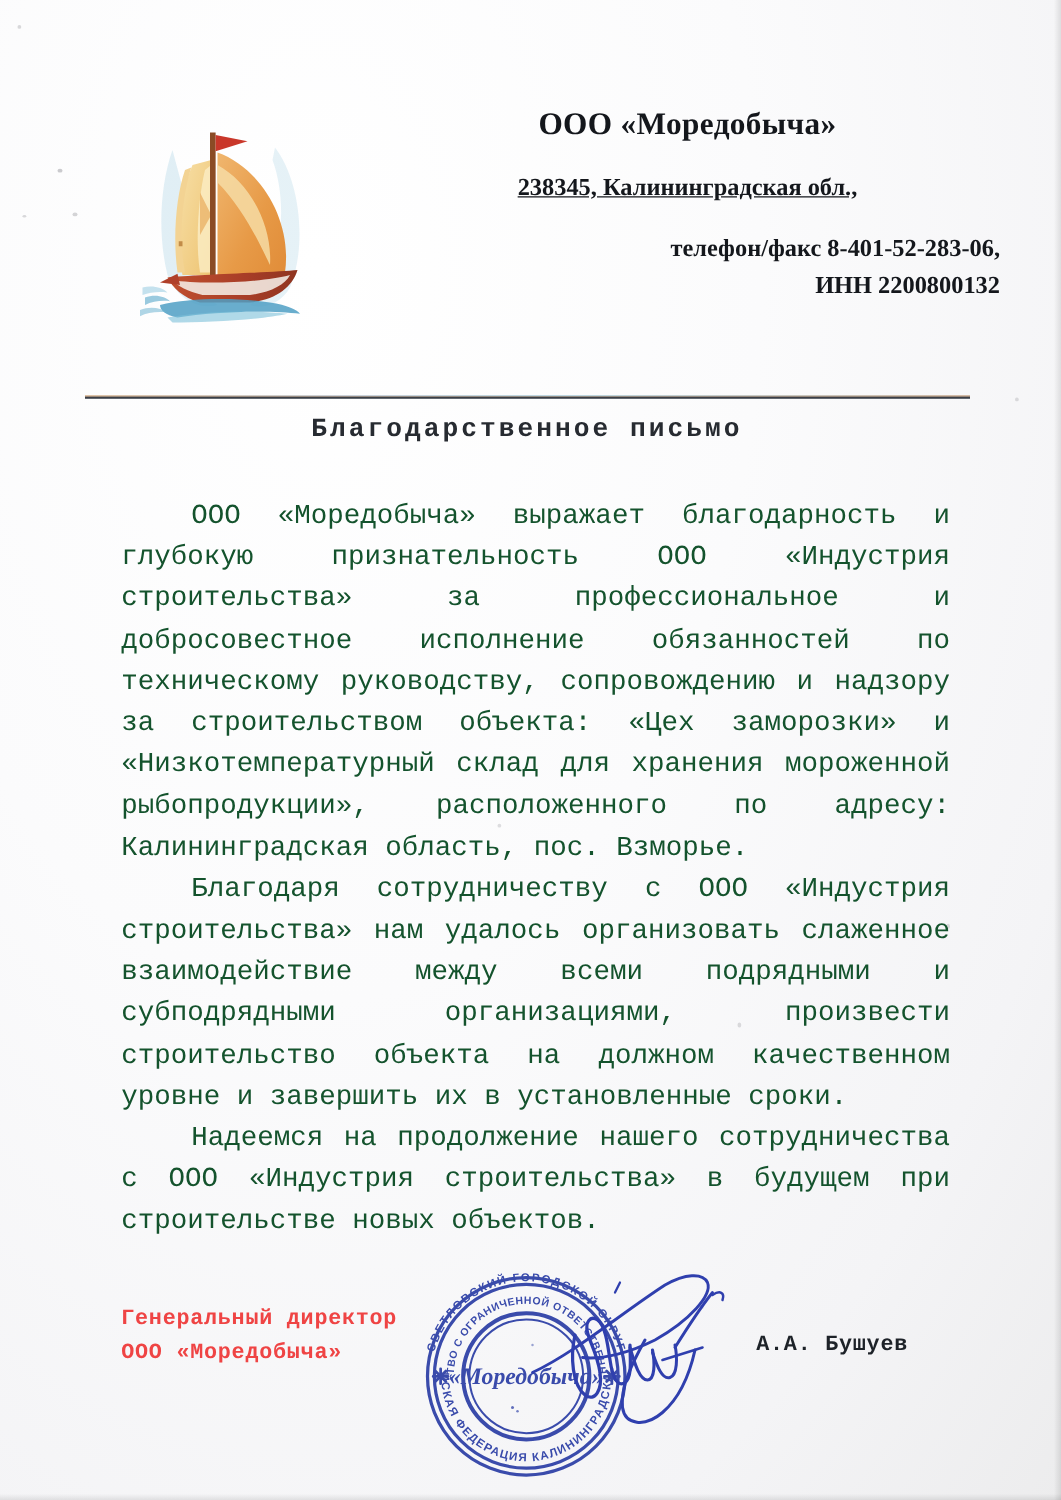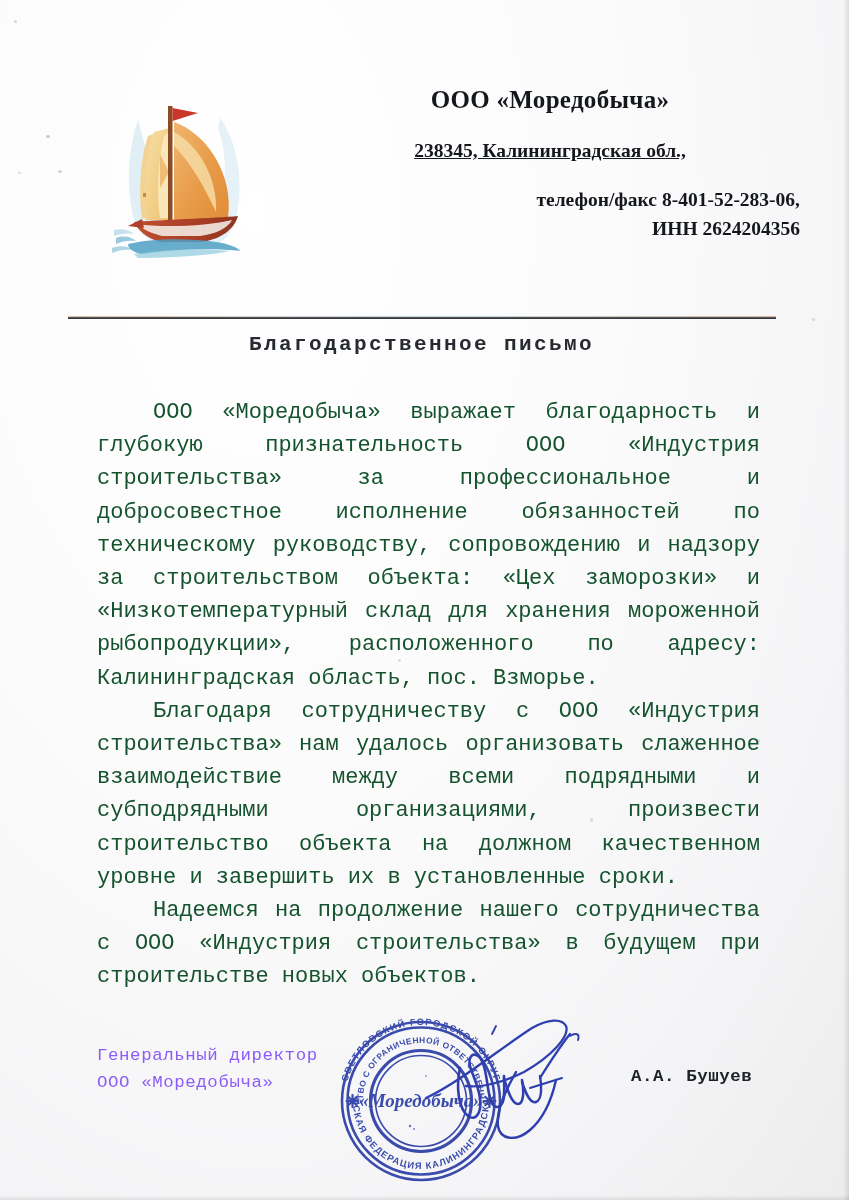--- a/index.html
+++ b/index.html
@@ -101,28 +101,28 @@
     text-indent:56px;
     text-align:justify;
     text-justify:inter-word;
   }
 
   
   .sig-area{position:absolute;left:0;top:1020px;width:849px;height:180px;}
   .sig-title{
     position:absolute;left:97px;top:22px;width:380px;
     font-family:"Liberation Mono", monospace;
-    font-weight:normal;
+    font-weight:bold;
     font-size:17.4px;line-height:27px;
     letter-spacing:.6px;
-    color:#8b5cf6;
+    color:#ef4444;
   }
   .sig-title div{white-space:nowrap;}
   .sig-name{
-    position:absolute;left:631px;top:47px;
+    position:absolute;left:605px;top:47px;
     font-family:"Liberation Mono", monospace;
     font-weight:bold;
     font-size:17.4px;
     letter-spacing:.6px;
     color:#1d2228;
     white-space:nowrap;
   }
 
   .stamp{
     position:absolute;left:330px;top:-10px;width:182px;height:182px;
@@ -201,21 +201,21 @@
       </svg>
     </div>
 
     <div class="org-block">
       <p class="org-name">ООО «Моредобыча»</p>
       <p class="org-addr">
         <span>238345, Калининградская обл.,</span><br>
       </p>
       <p class="org-contact">
         <span>телефон/факс 8-401-52-283-06,</span><br>
-        <span>ИНН 2624204356</span>
+        <span>ИНН 2200800132</span>
       </p>
     </div>
   </div>
 
   <div class="rule"></div>
 
   <div class="doc-title">
     <span>Благодарственное письмо</span>
   </div>
 

